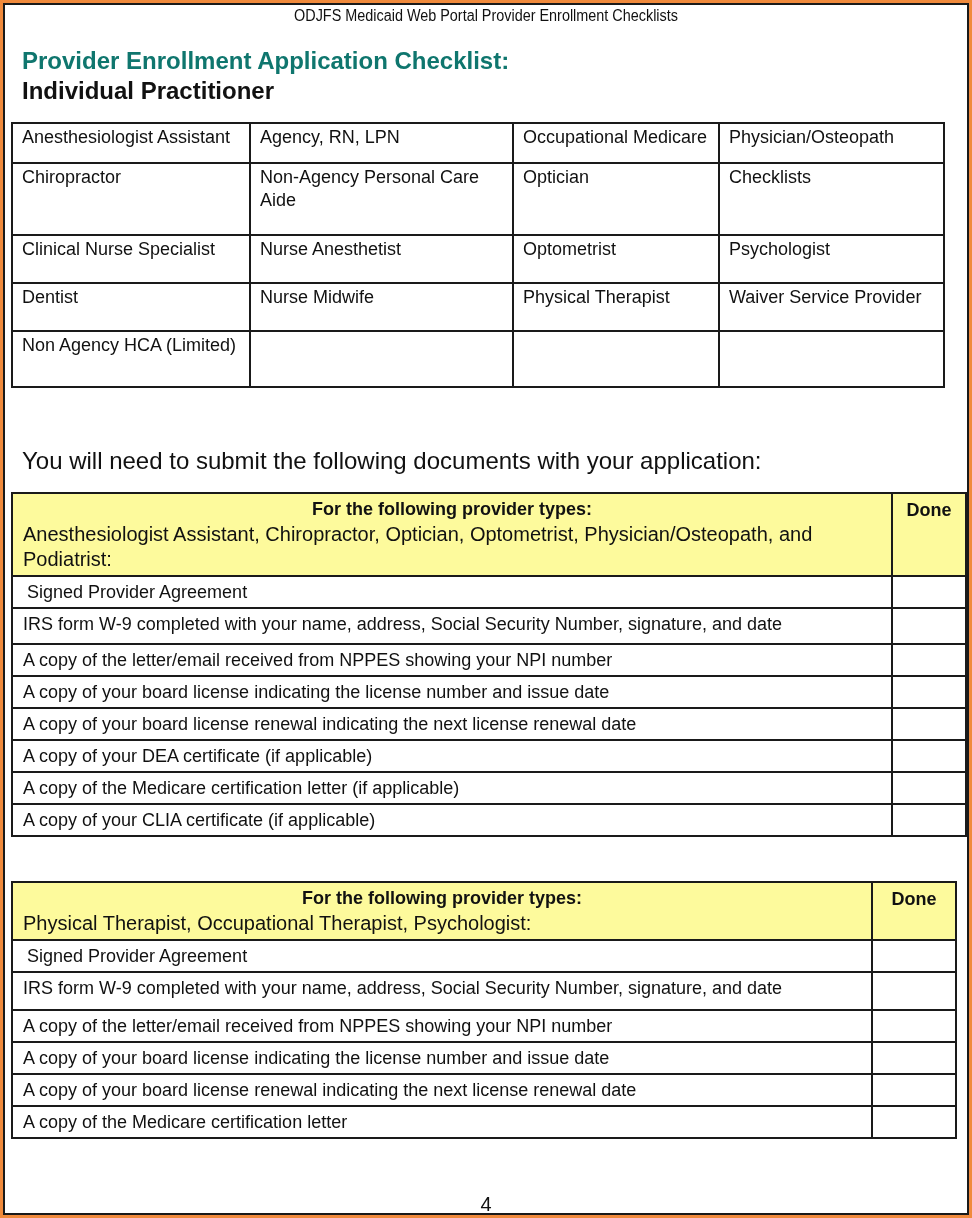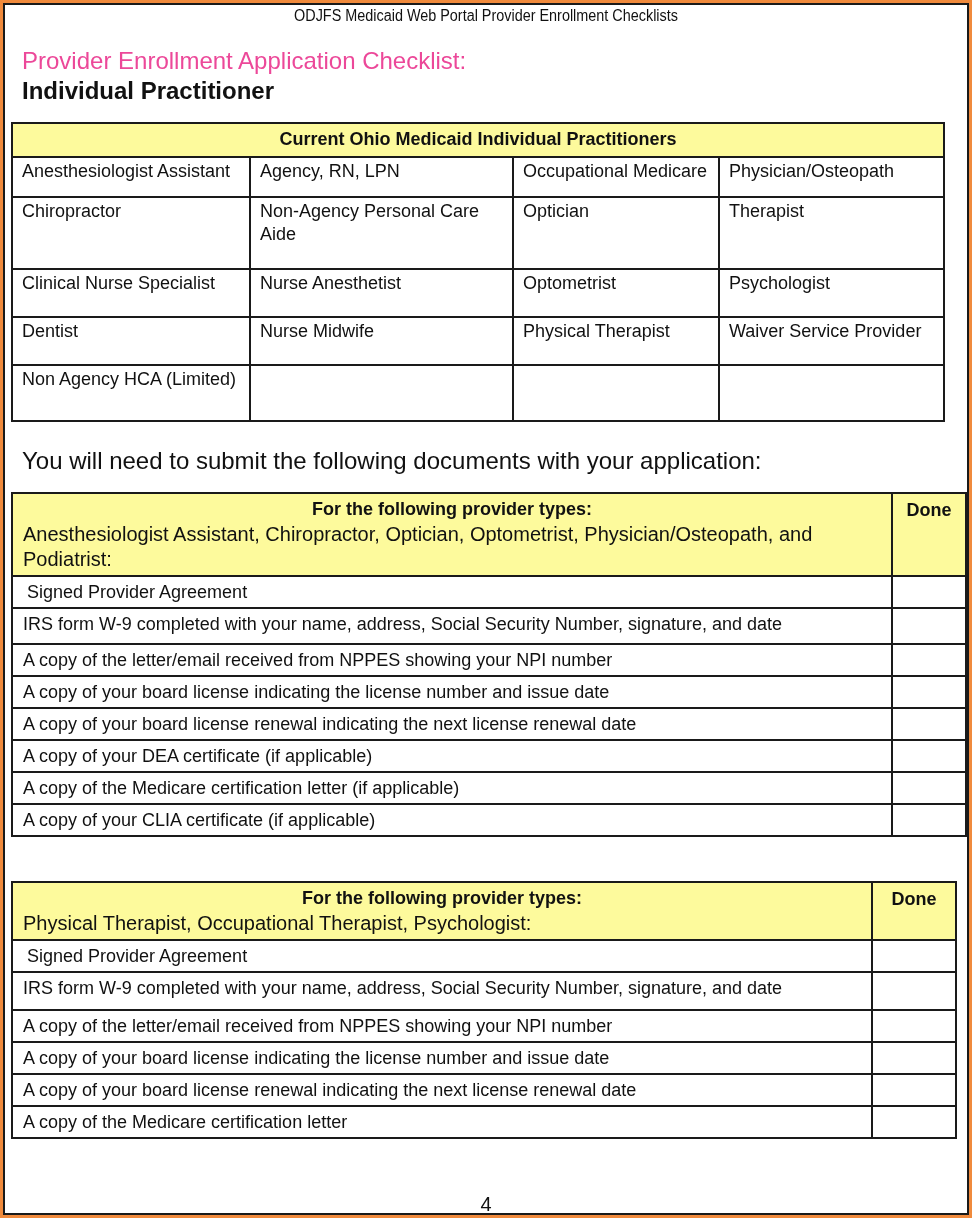--- a/index.html
+++ b/index.html
@@ -1,20 +1,20 @@
 <!DOCTYPE html>
 <html><head>
 <meta charset="utf-8">
 <style>
   html, body { margin:0; padding:0; }
   body { width:972px; height:1218px; background:#f08a3c; font-family:"Liberation Sans", sans-serif; color:#111; }
   .frame { position:absolute; left:0; top:0; width:972px; height:1218px; box-sizing:border-box; border:3px solid #f08a3c; }
   .inner { position:absolute; left:3px; top:3px; width:966px; height:1212px; box-sizing:border-box; border:2px solid #1a1a1a; background:#fff; overflow:hidden; }
   .page-header { position:absolute; left:0; top:2px; width:100%; text-align:center; font-size:16px; transform:scaleX(0.9); }
-  .title1 { position:absolute; left:17px; top:42px; font-size:24px; font-weight:normal; color:#ec4899; }
+  .title1 { position:absolute; left:17px; top:42px; font-size:24px; font-weight:bold; color:#0f766e; }
   .title2 { position:absolute; left:17px; top:72px; font-size:24px; font-weight:bold; color:#111; }
   table { border-collapse:collapse; position:absolute; }
   td, th { border:2px solid #1a1a1a; vertical-align:top; font-size:18px; font-weight:normal; text-align:left; padding:2px 9px; line-height:23px; }
   .yellow { background:#fdfa9c;padding-left:48px; }
   .practitioners { left:6px; top:117px; width:934px; }
   .practitioners th { text-align:center; font-weight:bold; height:28px; padding:4px 0 0 0; font-size:18px; }
   .intro { position:absolute; left:17px; top:442px; font-size:24px; }
   .docs1 { left:6px; top:487px; width:956px; }
   .docs2 { left:6px; top:876px; width:946px; }
   .head-cell { padding:3px 10px 3px 10px; }
@@ -30,34 +30,31 @@
 
 <div class="frame"></div>
 <div class="inner">
 
   <div class="page-header">ODJFS Medicaid Web Portal Provider Enrollment Checklists</div>
   <div class="title1">Provider Enrollment Application Checklist:</div>
   <div class="title2">Individual Practitioner</div>
 
   <table class="practitioners">
     <tbody>
-        <tr>
-      <th colspan="4" class="yellow">Current Ohio Medicaid Individual Practitioners</th>
-    </tr>
     <tr style="height:40px">
       <td style="width:218px">Anesthesiologist Assistant</td>
       <td style="width:243px">Agency, RN, LPN</td>
       <td style="width:186px">Occupational Medicare</td>
       <td>Physician/Osteopath</td>
     </tr>
     <tr style="height:72px">
       <td>Chiropractor</td>
       <td>Non-Agency Personal Care Aide</td>
       <td>Optician</td>
-      <td>Therapist</td>
+      <td>Checklists</td>
     </tr>
     <tr style="height:48px">
       <td>Clinical Nurse Specialist</td>
       <td>Nurse Anesthetist</td>
       <td>Optometrist</td>
       <td>Psychologist</td>
     </tr>
     <tr style="height:48px">
       <td>Dentist</td>
       <td>Nurse Midwife</td>

